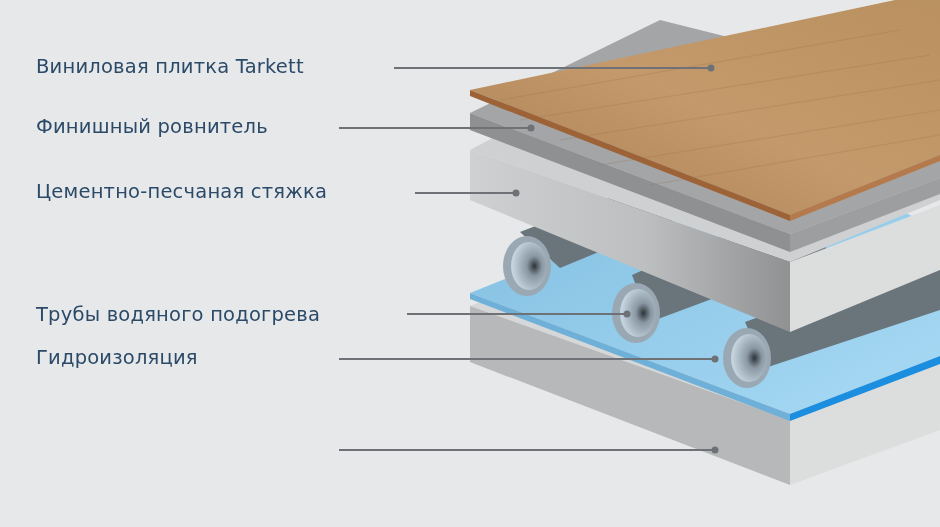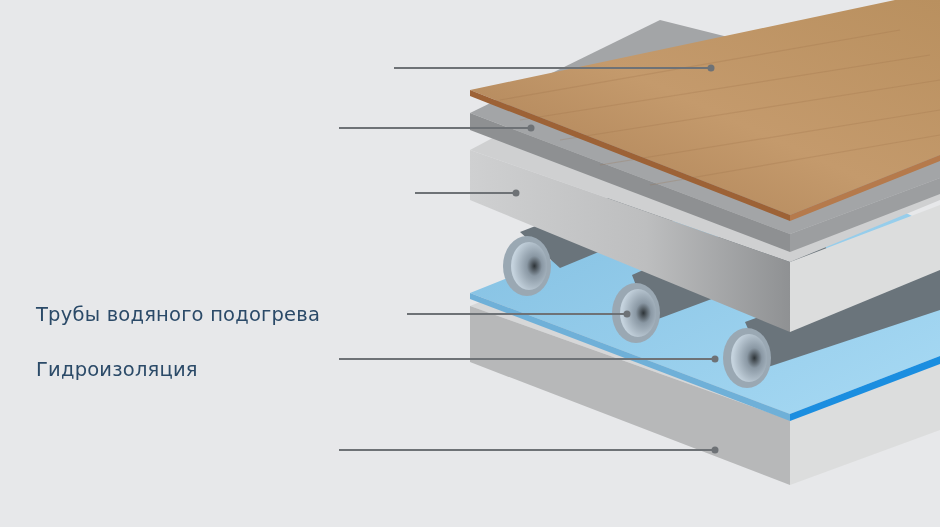--- a/index.html
+++ b/index.html
@@ -110,15 +110,18 @@
     <g fill="#6e7276">
       <circle cx="711" cy="68" r="3.5"></circle>
       <circle cx="531" cy="128" r="3.5"></circle>
       <circle cx="516" cy="193" r="3.5"></circle>
       <circle cx="627" cy="314" r="3.5"></circle>
       <circle cx="715" cy="359" r="3.5"></circle>
       <circle cx="715" cy="450" r="3.5"></circle>
     </g>
   </svg>
 
+  <div class="label" style="top:55px">Виниловая плитка Tarkett</div>
+  <div class="label" style="top:115px">Финишный ровнитель</div>
+  <div class="label" style="top:180px">Цементно-песчаная стяжка</div>
   <div class="label" style="top:303px">Трубы водяного подогрева</div>
-  <div class="label" style="top:358px">Гидроизоляция</div>
+  <div class="label" style="top:346px">Гидроизоляция</div>
 </div>
 
 </body></html>

